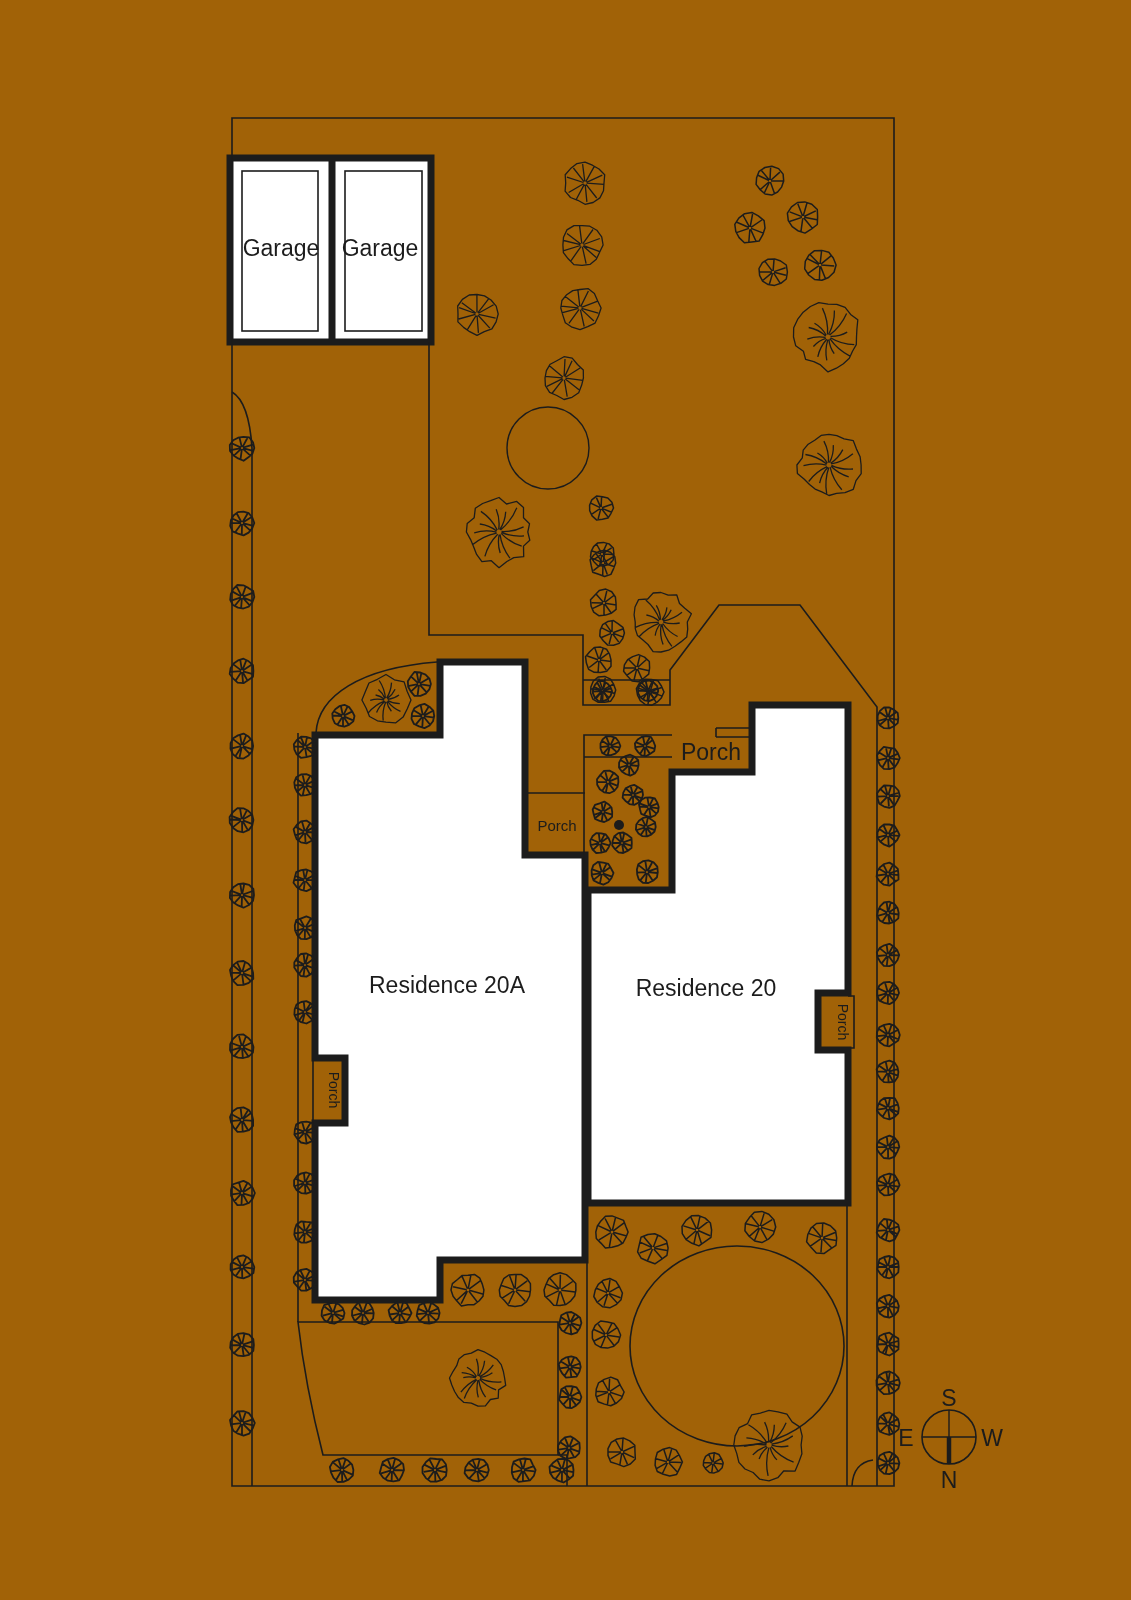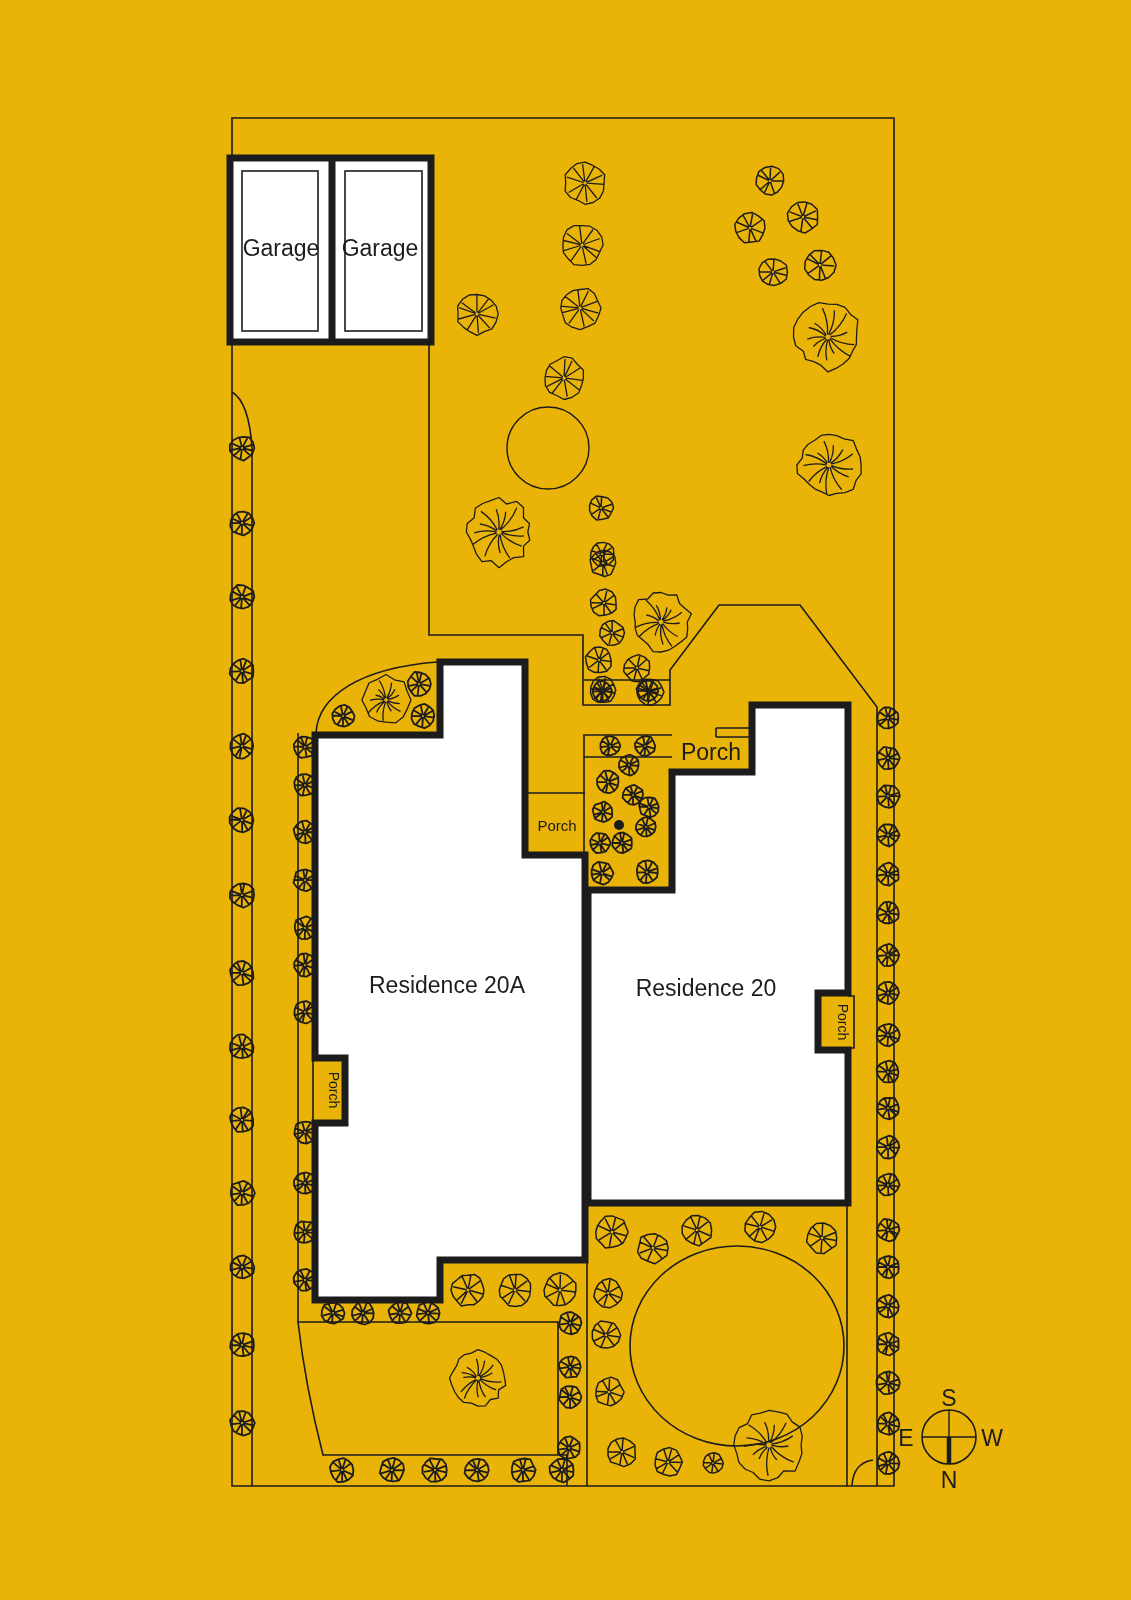--- a/index.html
+++ b/index.html
@@ -1,16 +1,16 @@
 <!DOCTYPE html>
 <html><head>
 <meta charset="utf-8">
 <style>
   html,body{margin:0;padding:0;background:#fff;}
-  .page{position:relative;width:1131px;height:1600px;background:#eab308;overflow:hidden;
+  .page{position:relative;width:1131px;height:1600px;background:#a16207;overflow:hidden;
         font-family:"Liberation Sans", sans-serif;}
   svg{position:absolute;left:0;top:0;}
   text{fill:#1c1c1c;}
   .lbl{font-size:23px;}
   .lbl-sm{font-size:15px;}
   .lbl-vert{font-size:14px;}
   .lbl-compass{font-size:23px;}
 </style>
 </head>
 <body>

